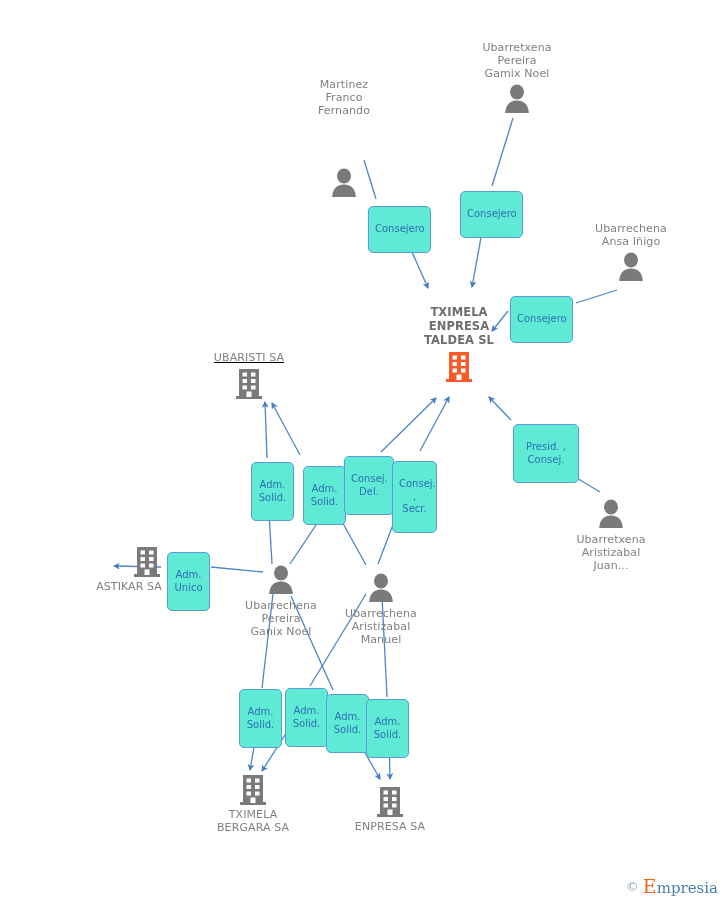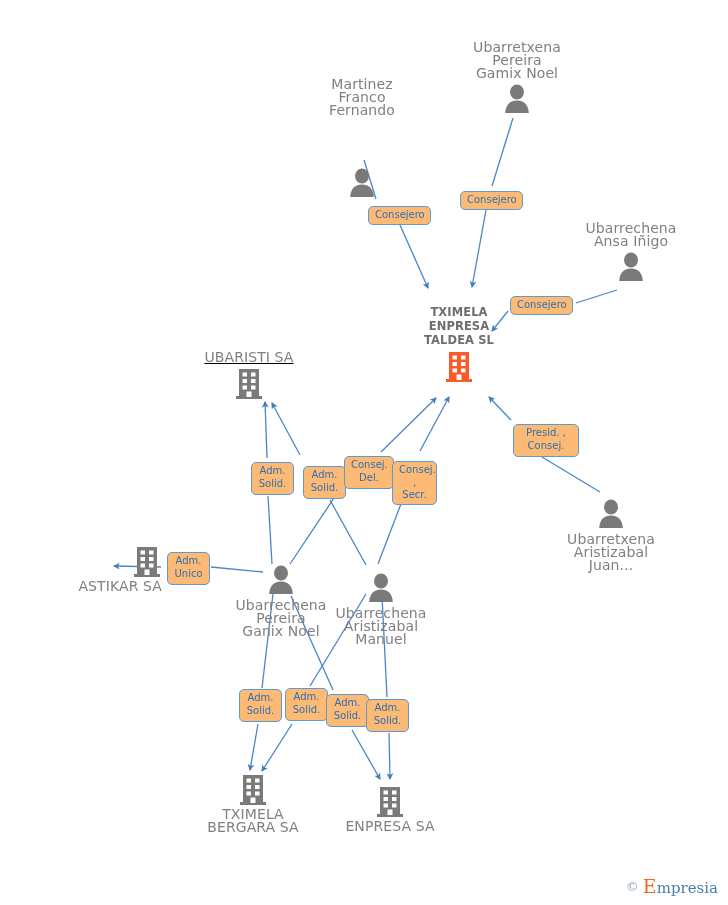--- a/index.html
+++ b/index.html
@@ -27,21 +27,21 @@
   }
   .node {
     position: absolute;
     display: flex;
     flex-direction: column;
     align-items: center;
     width: 120px;
     margin-left: -60px;
   }
   .node .caption {
-    font-size: 14px;
+    font-size: 11px;
     line-height: 13px;
     color: #808080;
     text-align: center;
     white-space: pre-line;
     letter-spacing: 0.1px;
   }
   .node.company-focus .caption {
     color: #6e6e6e;
     font-weight: bold;
     font-size: 11.5px;
@@ -50,27 +50,27 @@
   .icon-wrap {
     width: 30px;
     height: 34px;
     position: relative;
   }
   .node .caption.below { margin-top: 2px; }
   .node .caption.above { margin-bottom: 2px; }
 
   .edge-label {
     position: absolute;
-    background: #fdba74;
+    background: #5eead4;
     border: 1.4px solid #5b9bd5;
     border-radius: 5px;
     color: #2f6fb5;
     font-size: 10px;
     line-height: 12.5px;
-    padding: 2px 6px;
+    padding: 16px 6px;
     text-align: center;
     white-space: pre-line;
     box-sizing: border-box;
     font-family: "DejaVu Sans", sans-serif;
   }
 
   #watermark {
     position: absolute;
     right: 10px;
     bottom: 8px;
@@ -129,21 +129,21 @@
         <polyline points="366,594 310,686"></polyline>
         <polyline points="292,724 262,771" marker-end="url(#arrowblue)"></polyline>
         <polyline points="291,596 333,690"></polyline>
         <polyline points="352,730 380,779" marker-end="url(#arrowblue)"></polyline>
         <polyline points="382,596 387,697"></polyline>
         <polyline points="389,733 390,779" marker-end="url(#arrowblue)"></polyline>
       </g>
   </svg>
 
   <div id="nodes">
-      <div class="node person" style="left: 362px; top: 78px; gap: 47px;">
+      <div class="node person" style="left: 344px; top: 78px; gap: 47px;">
         <div class="caption above">Martinez
 Franco
 Fernando</div>
         <div class="icon-wrap"><svg width="30" height="34" viewBox="0 0 30 34">
             <ellipse cx="15" cy="10" rx="7" ry="7.6" fill="#7a7a7a"></ellipse>
             <path d="M15 18.5 C7.2 18.5 3.6 23.6 3.2 31 L26.8 31 C26.4 23.6 22.8 18.5 15 18.5 Z" fill="#7a7a7a"></path>
           </svg></div>
       </div>
       <div class="node person" style="left: 517px; top: 41px;">
         <div class="caption above">Ubarretxena

